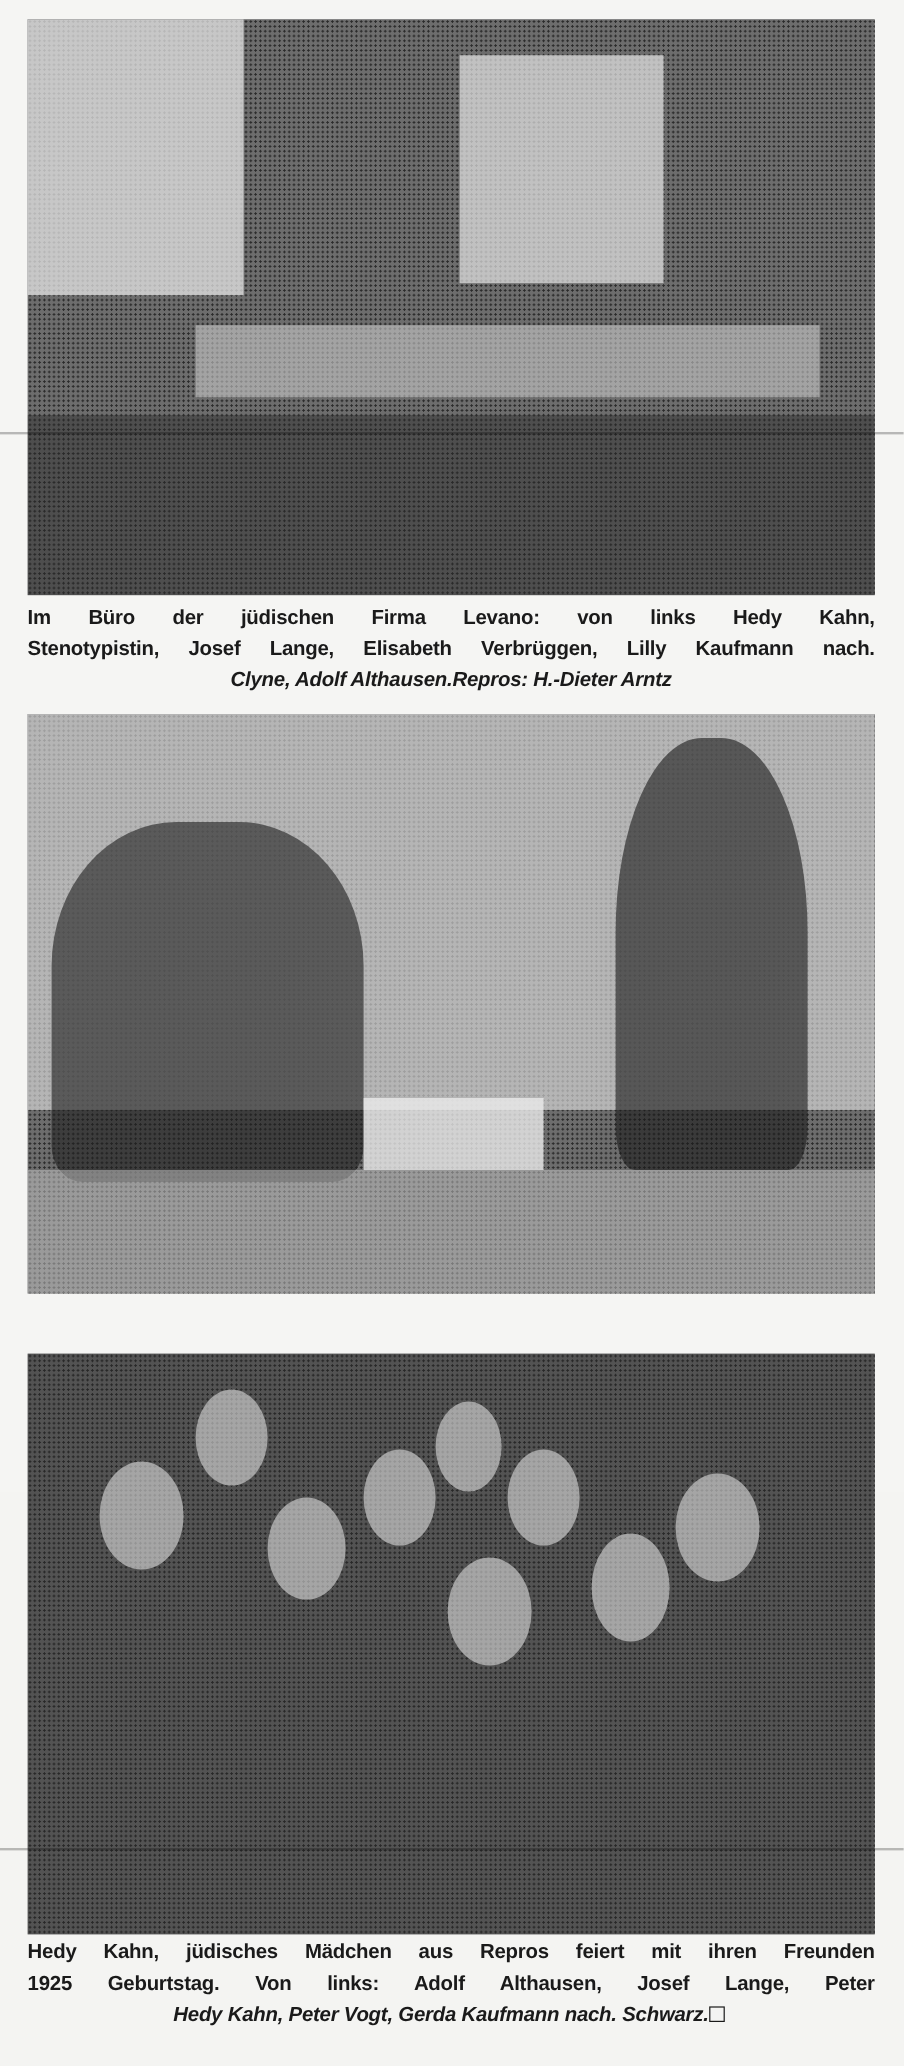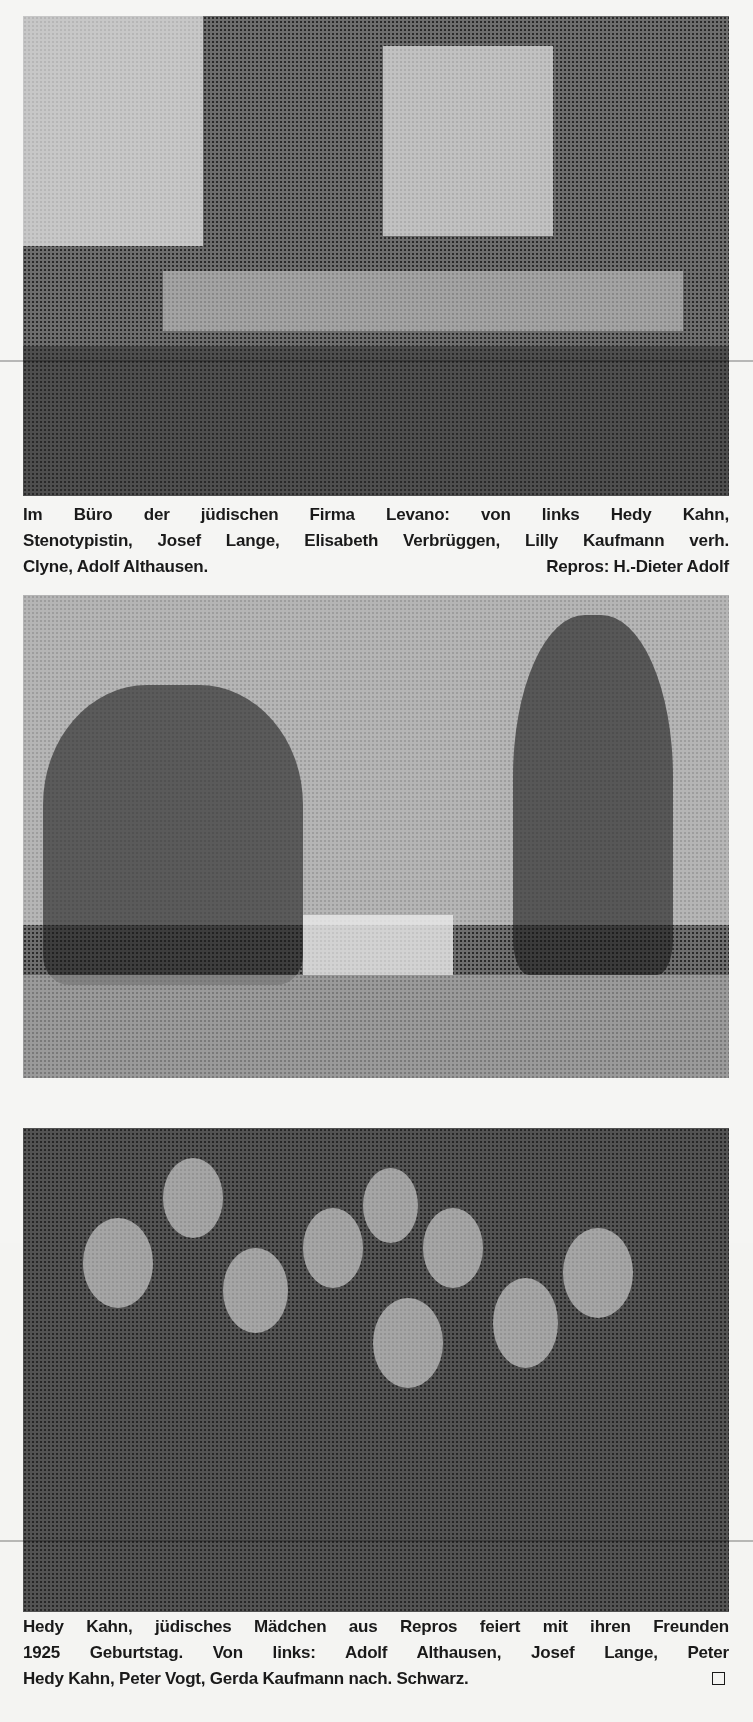--- a/index.html
+++ b/index.html
@@ -3,43 +3,43 @@
 <meta charset="utf-8">
 <style>
   html,body{margin:0;padding:0;}
   body{width:753px;height:1722px;background:#f4f4f2;position:relative;overflow:hidden;font-family:"Liberation Sans",sans-serif;}
   .clip{position:absolute;left:0;top:0;width:753px;height:1243px;background:#f5f5f3;}
   .photo{position:absolute;left:23px;width:706px;background:#6d6d6d;overflow:hidden;
     background-image:radial-gradient(#2a2a2a 35%, transparent 40%);background-size:4px 4px;}
   .photo .shade{position:absolute;}
   .cap{position:absolute;left:23px;width:706px;color:#1a1a1a;font-weight:bold;font-size:17px;line-height:26px;letter-spacing:-0.2px;}
   .cap .j{text-align:justify;text-align-last:justify;display:block;}
-  .cap .last{display:flex;justify-content:space-between;}
+  .cap .last{display:flex;justify-content:center;font-style:italic;}
   .fold{position:absolute;left:0;width:753px;height:2px;background:rgba(0,0,0,0.25);}
   .endmark{display:inline-block;width:11px;height:11px;border:1.5px solid #1a1a1a;margin-right:4px;margin-top:6px;}
 </style>
 </head>
 <body>
 
 <div class="clip">
 
   <div class="photo" style="top:16px;height:480px;">
     <div class="shade" style="left:0;top:0;width:180px;height:230px;background:rgba(230,230,230,0.75);"></div>
     <div class="shade" style="left:360px;top:30px;width:170px;height:190px;background:rgba(230,230,230,0.7);"></div>
     <div class="shade" style="left:140px;top:255px;width:520px;height:60px;background:rgba(200,200,200,0.6);"></div>
     <div class="shade" style="left:0;top:330px;width:706px;height:150px;background:rgba(40,40,40,0.45);"></div>
   </div>
   <div class="fold" style="top:360px;"></div>
 
   <div class="cap" style="top:502px;">
     <span class="j">Im Büro der jüdischen Firma Levano: von links Hedy Kahn,</span>
-    <span class="j">Stenotypistin, Josef Lange, Elisabeth Verbrüggen, Lilly Kaufmann verh.</span>
+    <span class="j">Stenotypistin, Josef Lange, Elisabeth Verbrüggen, Lilly Kaufmann nach.</span>
     <span class="last">
       <span>Clyne, Adolf Althausen.</span>
-      <span>Repros: H.-Dieter Adolf</span>
+      <span>Repros: H.-Dieter Arntz</span>
     </span>
   </div>
 
   <div class="photo" style="top:595px;height:483px;">
     <div class="shade" style="left:0;top:0;width:706px;height:330px;background:rgba(220,220,220,0.65);"></div>
     <div class="shade" style="left:20px;top:90px;width:260px;height:300px;background:rgba(30,30,30,0.6);border-radius:40% 40% 10% 10%;"></div>
     <div class="shade" style="left:490px;top:20px;width:160px;height:360px;background:rgba(25,25,25,0.6);border-radius:45% 45% 10% 10%;"></div>
     <div class="shade" style="left:280px;top:320px;width:150px;height:60px;background:rgba(235,235,235,0.8);"></div>
     <div class="shade" style="left:0;top:380px;width:706px;height:103px;background:rgba(200,200,200,0.5);"></div>
   </div>

